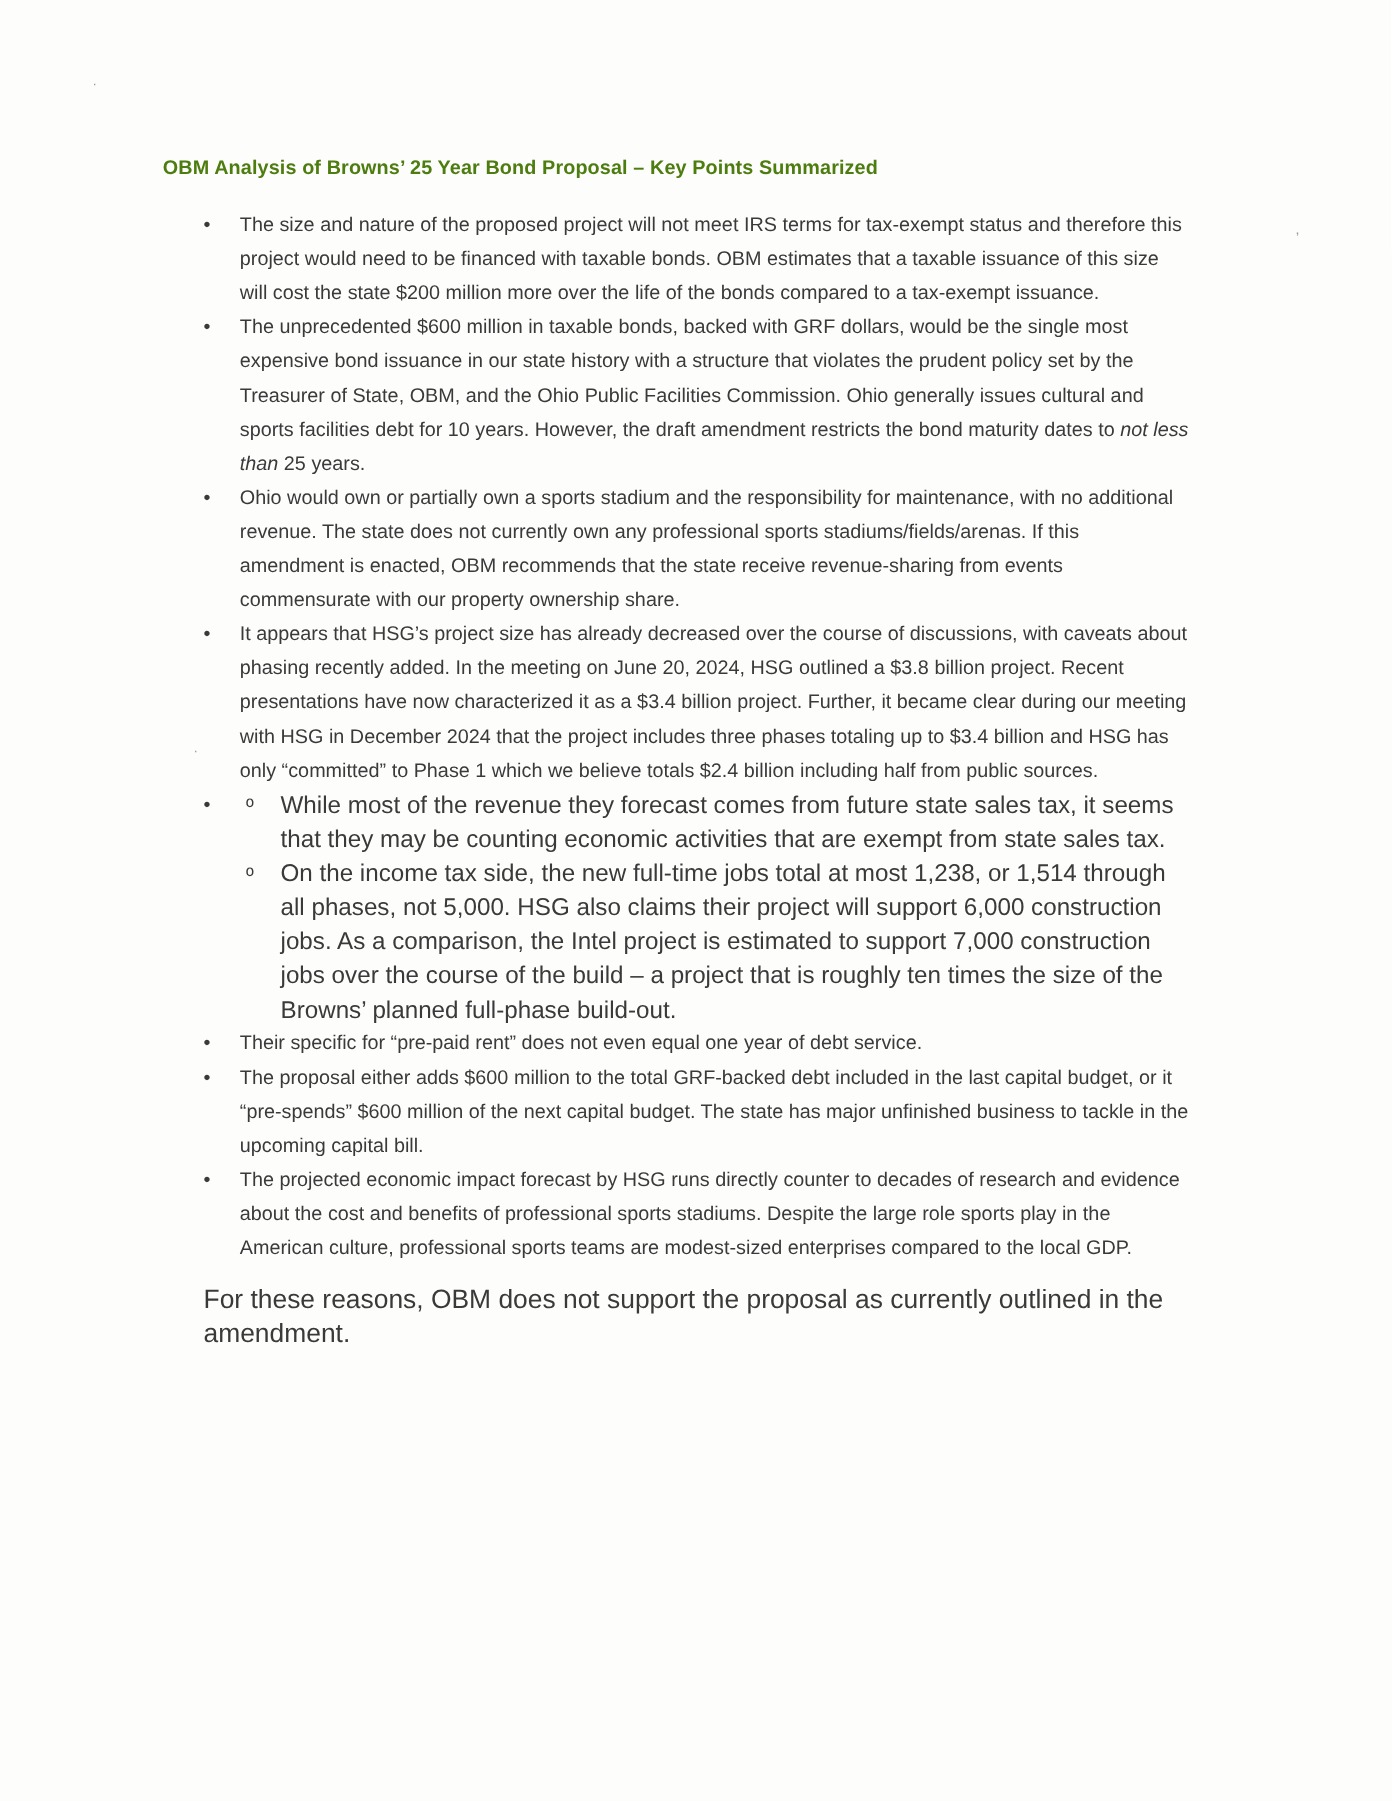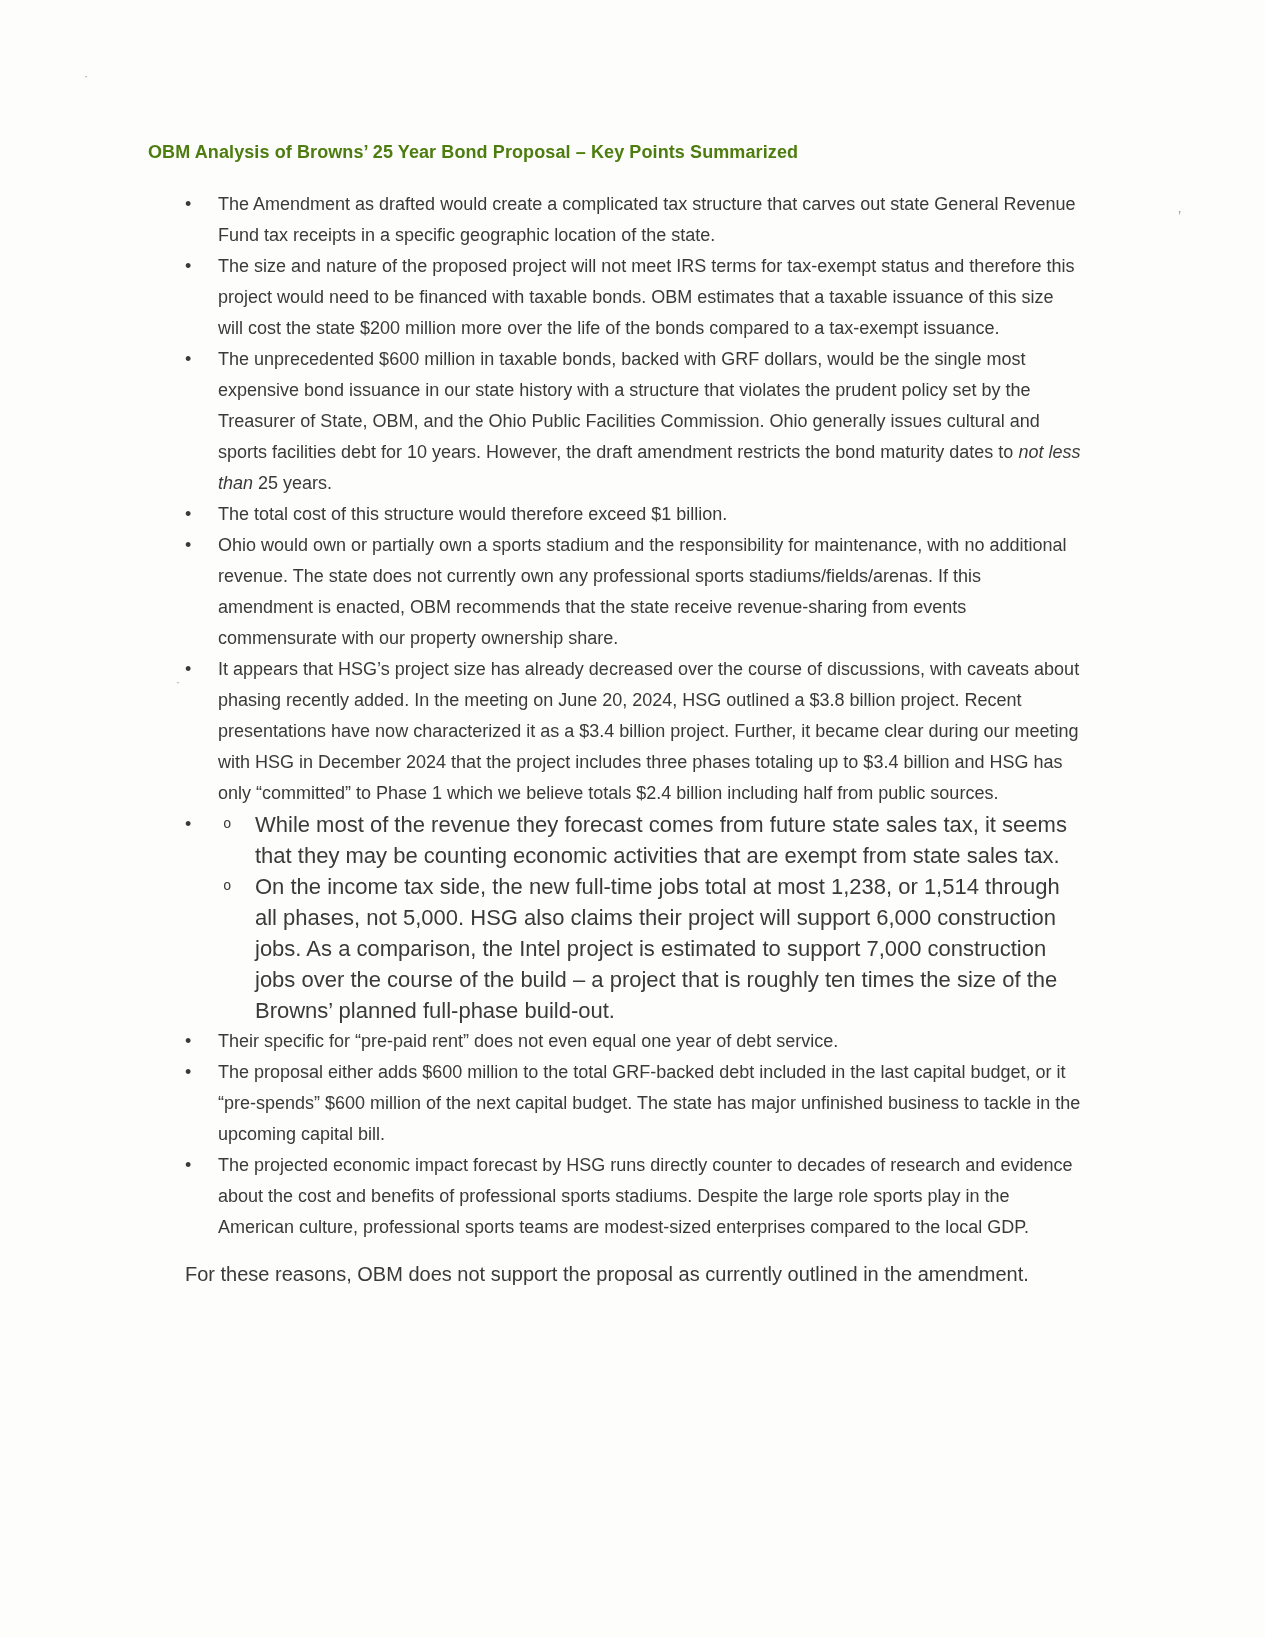--- a/index.html
+++ b/index.html
@@ -59,21 +59,21 @@
     position: absolute;
     left: 5px;
     top: -1px;
     font-size: 14px;
     font-family: "DejaVu Sans Mono", monospace;
     color: #3a3a3a;
   }
   .closing {
     margin-top: 16px;
     margin-left: 37px;
-    font-size: 20px;
+    font-size: 24px;
     line-height: 31px;
   }
   .italic { font-style: italic; }
   .artifact {
     position: absolute;
     color: #9a9a9a;
     font-size: 12px;
     line-height: 12px;
   }
   .artifact.a1 { left: 84px; top: 70px; }
@@ -88,35 +88,29 @@
   <span class="artifact a1">·</span>
   <span class="artifact a2">’</span>
   <span class="artifact a3">·</span>
 
   <div class="content">
 
     <div class="doc-title">OBM Analysis of Browns’ 25 Year Bond Proposal – Key Points Summarized</div>
 
     <ul class="bullet-list">
 
-      <li>
-        <span>The Amendment as drafted would create a complicated tax structure that carves out state General Revenue Fund tax receipts in a specific geographic location of the state.</span>
-      </li>
 
       <li>
         <span>The size and nature of the proposed project will not meet IRS terms for tax-exempt status and therefore this project would need to be financed with taxable bonds. OBM estimates that a taxable issuance of this size will cost the state $200 million more over the life of the bonds compared to a tax-exempt issuance.</span>
       </li>
 
       <li>
         <span>The unprecedented $600 million in taxable bonds, backed with GRF dollars, would be the single most expensive bond issuance in our state history with a structure that violates the prudent policy set by the Treasurer of State, OBM, and the Ohio Public Facilities Commission. Ohio generally issues cultural and sports facilities debt for 10 years. However, the draft amendment restricts the bond maturity dates to </span><span class="italic">not less than</span><span> 25 years.</span>
       </li>
 
-      <li>
-        <span>The total cost of this structure would therefore exceed $1 billion.</span>
-      </li>
 
       <li>
         <span>Ohio would own or partially own a sports stadium and the responsibility for maintenance, with no additional revenue. The state does not currently own any professional sports stadiums/fields/arenas. If this amendment is enacted, OBM recommends that the state receive revenue-sharing from events commensurate with our property ownership share.</span>
       </li>
 
       <li>
         <span>It appears that HSG’s project size has already decreased over the course of discussions, with caveats about phasing recently added. In the meeting on June 20, 2024, HSG outlined a $3.8 billion project. Recent presentations have now characterized it as a $3.4 billion project. Further, it became clear during our meeting with HSG in December 2024 that the project includes three phases totaling up to $3.4 billion and HSG has only “committed” to Phase 1 which we believe totals $2.4 billion including half from public sources.</span>
       </li>
 
       <li>

